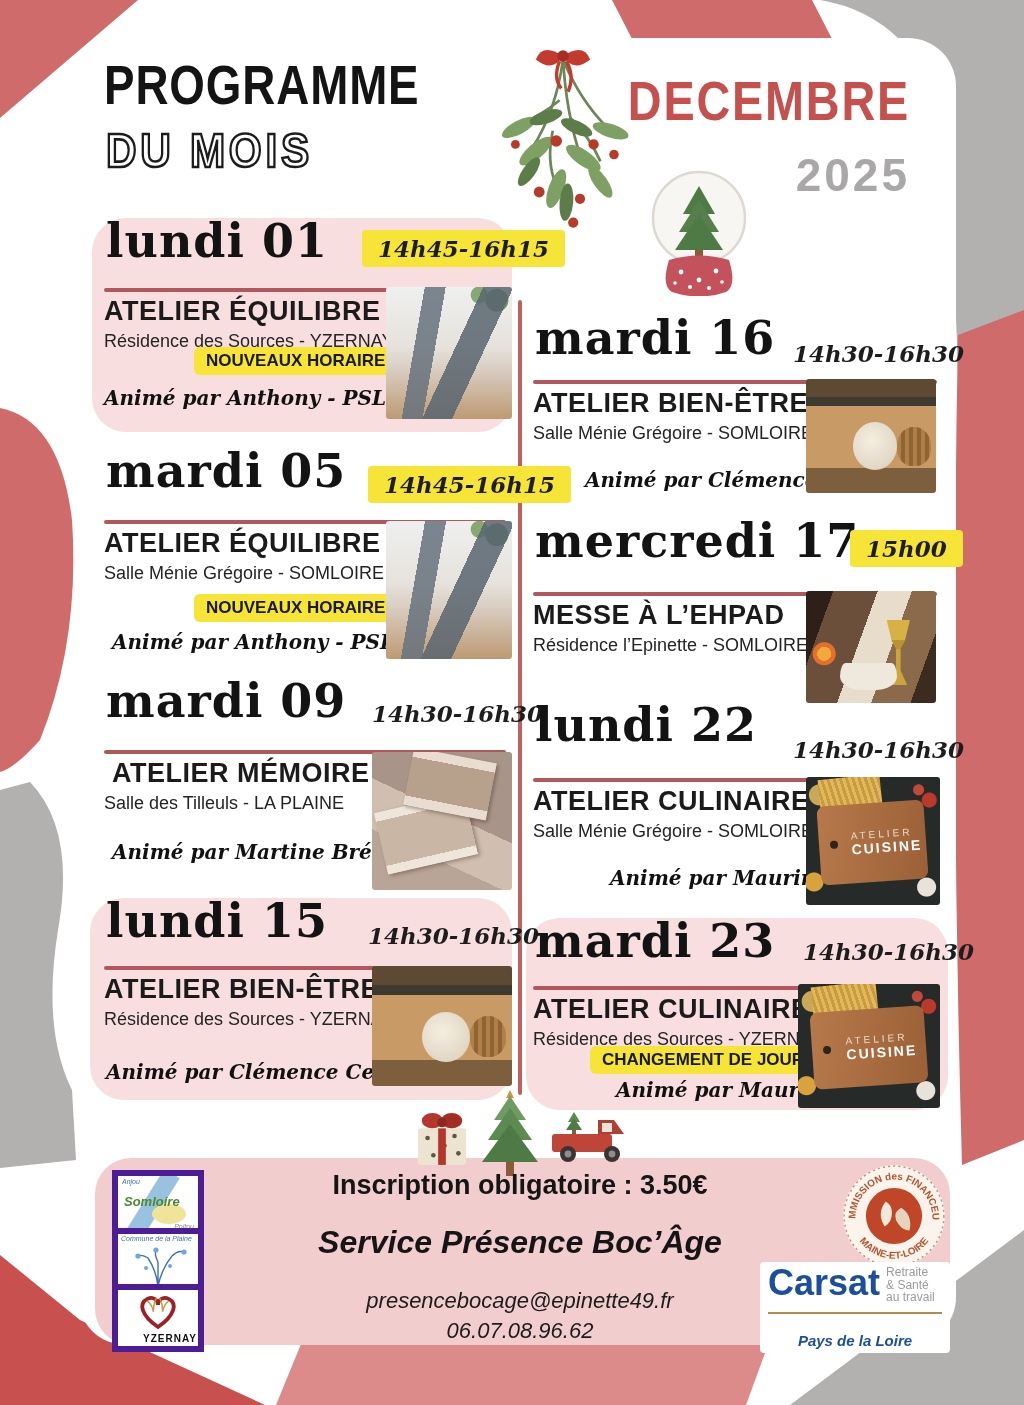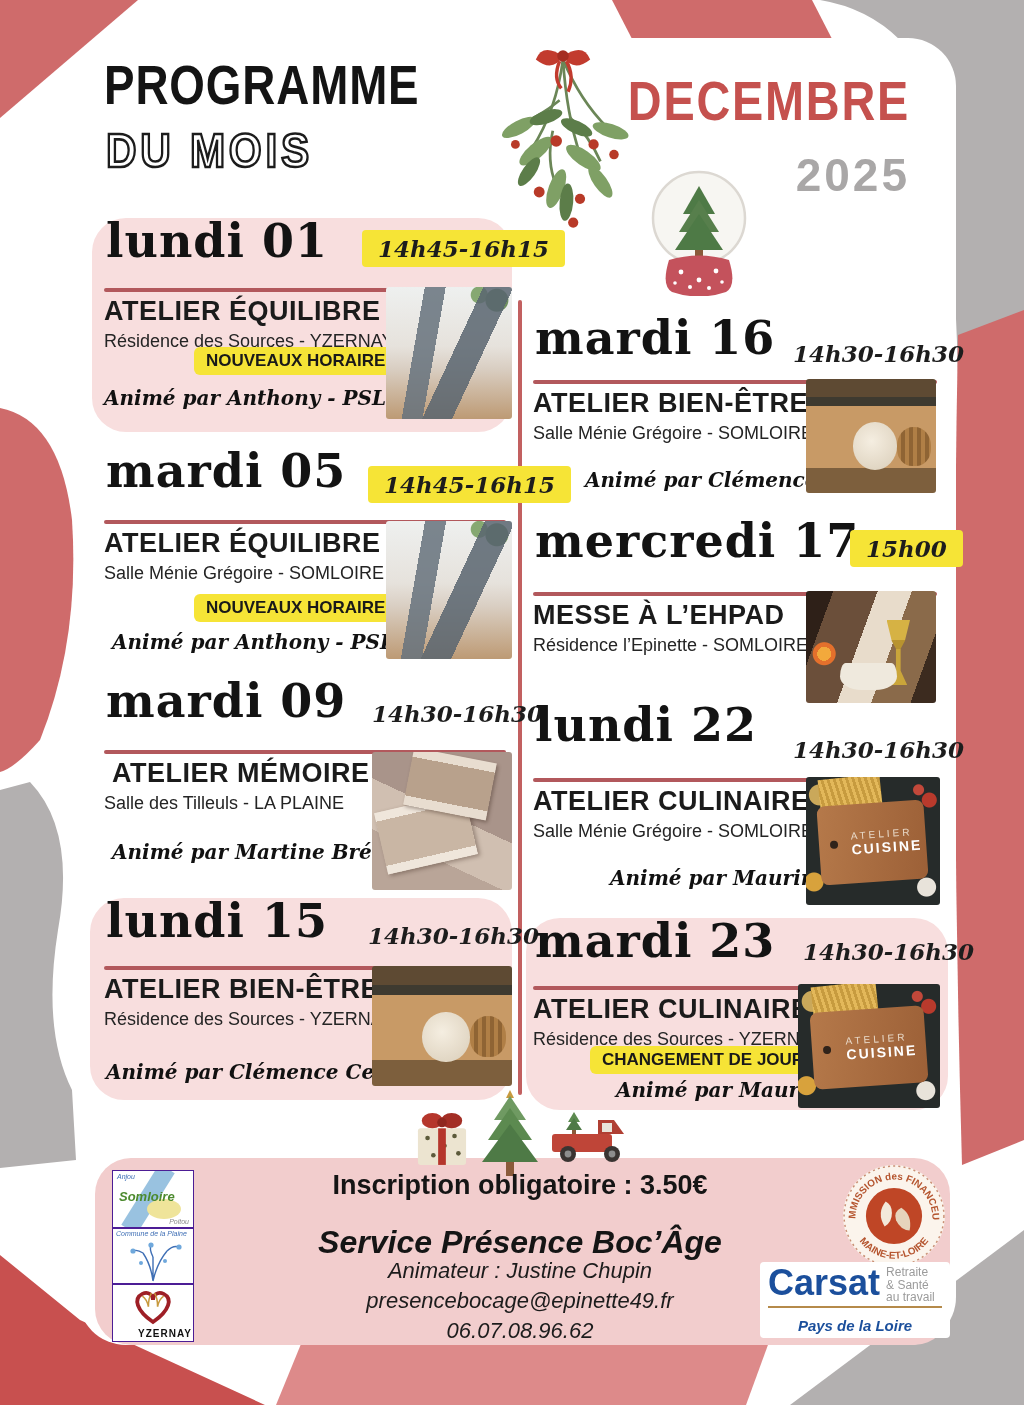--- a/index.html
+++ b/index.html
@@ -86,35 +86,35 @@
   .cu1{font-size:10px;letter-spacing:3px;color:#e8d9c8;}
   .cu2{font-size:14px;font-weight:700;letter-spacing:2px;color:#fff;}
 
   
   #footer-band{position:absolute;left:95px;top:1158px;width:855px;height:187px;
     background:#f2cdcd;border-radius:36px;z-index:2;}
   .fc{position:absolute;z-index:3;left:280px;width:480px;text-align:center;margin:0;}
   .f-insc{font-weight:700;font-size:27px;color:#151515;}
   .f-serv{font-weight:700;font-style:italic;font-size:32px;color:#151515;}
   .f-it{font-style:italic;font-size:22px;color:#1c1c1c;}
-  .logobox{position:absolute;z-index:3;background:#fff;border:1px solid #4c1d95;
+  .logobox{position:absolute;z-index:3;background:#fff;border:6px solid #4c1d95;
     overflow:hidden;}
   .presence{position:absolute;z-index:3;width:94px;height:94px;border-radius:50%;
     background:#f7f3da;border:4px solid #d6377e;box-sizing:border-box;
     display:flex;align-items:center;justify-content:center;}
   .presence .ptxt{position:absolute;bottom:26px;width:100%;text-align:center;
     font-size:8px;font-weight:700;color:#8b3a2e;letter-spacing:.5px;}
   .carsat{position:absolute;z-index:3;background:#fff;border-radius:4px;
     padding:4px 8px;box-sizing:border-box;}
   .carsat .cname{font-weight:800;font-size:36px;color:#1b4f9c;line-height:.9;
     display:inline-block;transform:scaleY(1.05);}
   .carsat .ctag{display:inline-block;vertical-align:top;margin-left:6px;
     font-size:12px;line-height:1.05;color:#9b9b9b;}
   .carsat .cregion{display:block;text-align:center;font-style:italic;font-weight:700;
-    font-size:15px;color:#1b4f9c;border-top:2px solid #b58a4a;margin-top:2px;padding-top:9px;}
+    font-size:15px;color:#1b4f9c;border-top:2px solid #b58a4a;margin-top:8px;padding-top:18px;}
   .slogo-name{font-weight:700;font-size:13px;color:#4c8a2e;font-style:italic;}
   .slogo-sub{font-size:7px;color:#3f6fb5;font-style:italic;}
   .ylabel{font-size:10px;font-weight:700;color:#111;letter-spacing:1px;}
 </style>
 </head>
 <body>
 <div id="page">
 
 <svg id="bg" width="1024" height="1405" viewBox="0 0 1024 1405">
   <path d="M0,0 L138,0 L0,118 Z" fill="#cf6b6b"></path>
@@ -329,21 +329,20 @@
         <circle cx="18" cy="48" r="3.4" fill="#8d8d8d"></circle>
     <circle cx="62" cy="48" r="8" fill="#3a3432"></circle>
         <circle cx="62" cy="48" r="3.4" fill="#8d8d8d"></circle>
   </svg>
 </div>
 
 <div id="footer-band"></div>
 
 <p class="fc f-insc" style="top:1170px;">Inscription obligatoire : 3.50€</p>
 <p class="fc f-serv" style="top:1224px;">Service Présence Boc’Âge</p>
-<p class="fc f-it" style="top:1258px;">Animateur : Justine Chupin</p>
 <p class="fc f-it" style="top:1288px;">presencebocage@epinette49.fr</p>
 <p class="fc f-it" style="top:1318px;">06.07.08.96.62</p>
 
 <div class="logobox" style="left:112px;top:1170px;width:80px;height:56px;">
   <div style="position:absolute;left:26px;top:-8px;width:18px;height:72px;background:#7fb3d8;transform:rotate(32deg);opacity:.8;"></div>
   <div style="position:absolute;left:34px;top:28px;width:34px;height:20px;border-radius:50%;background:#efe49a;"></div>
   <span class="slogo-sub" style="position:absolute;left:4px;top:2px;">Anjou</span>
   <span class="slogo-name" style="position:absolute;left:6px;top:18px;">Somloire</span>
   <span class="slogo-sub" style="position:absolute;right:4px;bottom:2px;color:#8a8a8a;">Poitou</span>
 </div>

